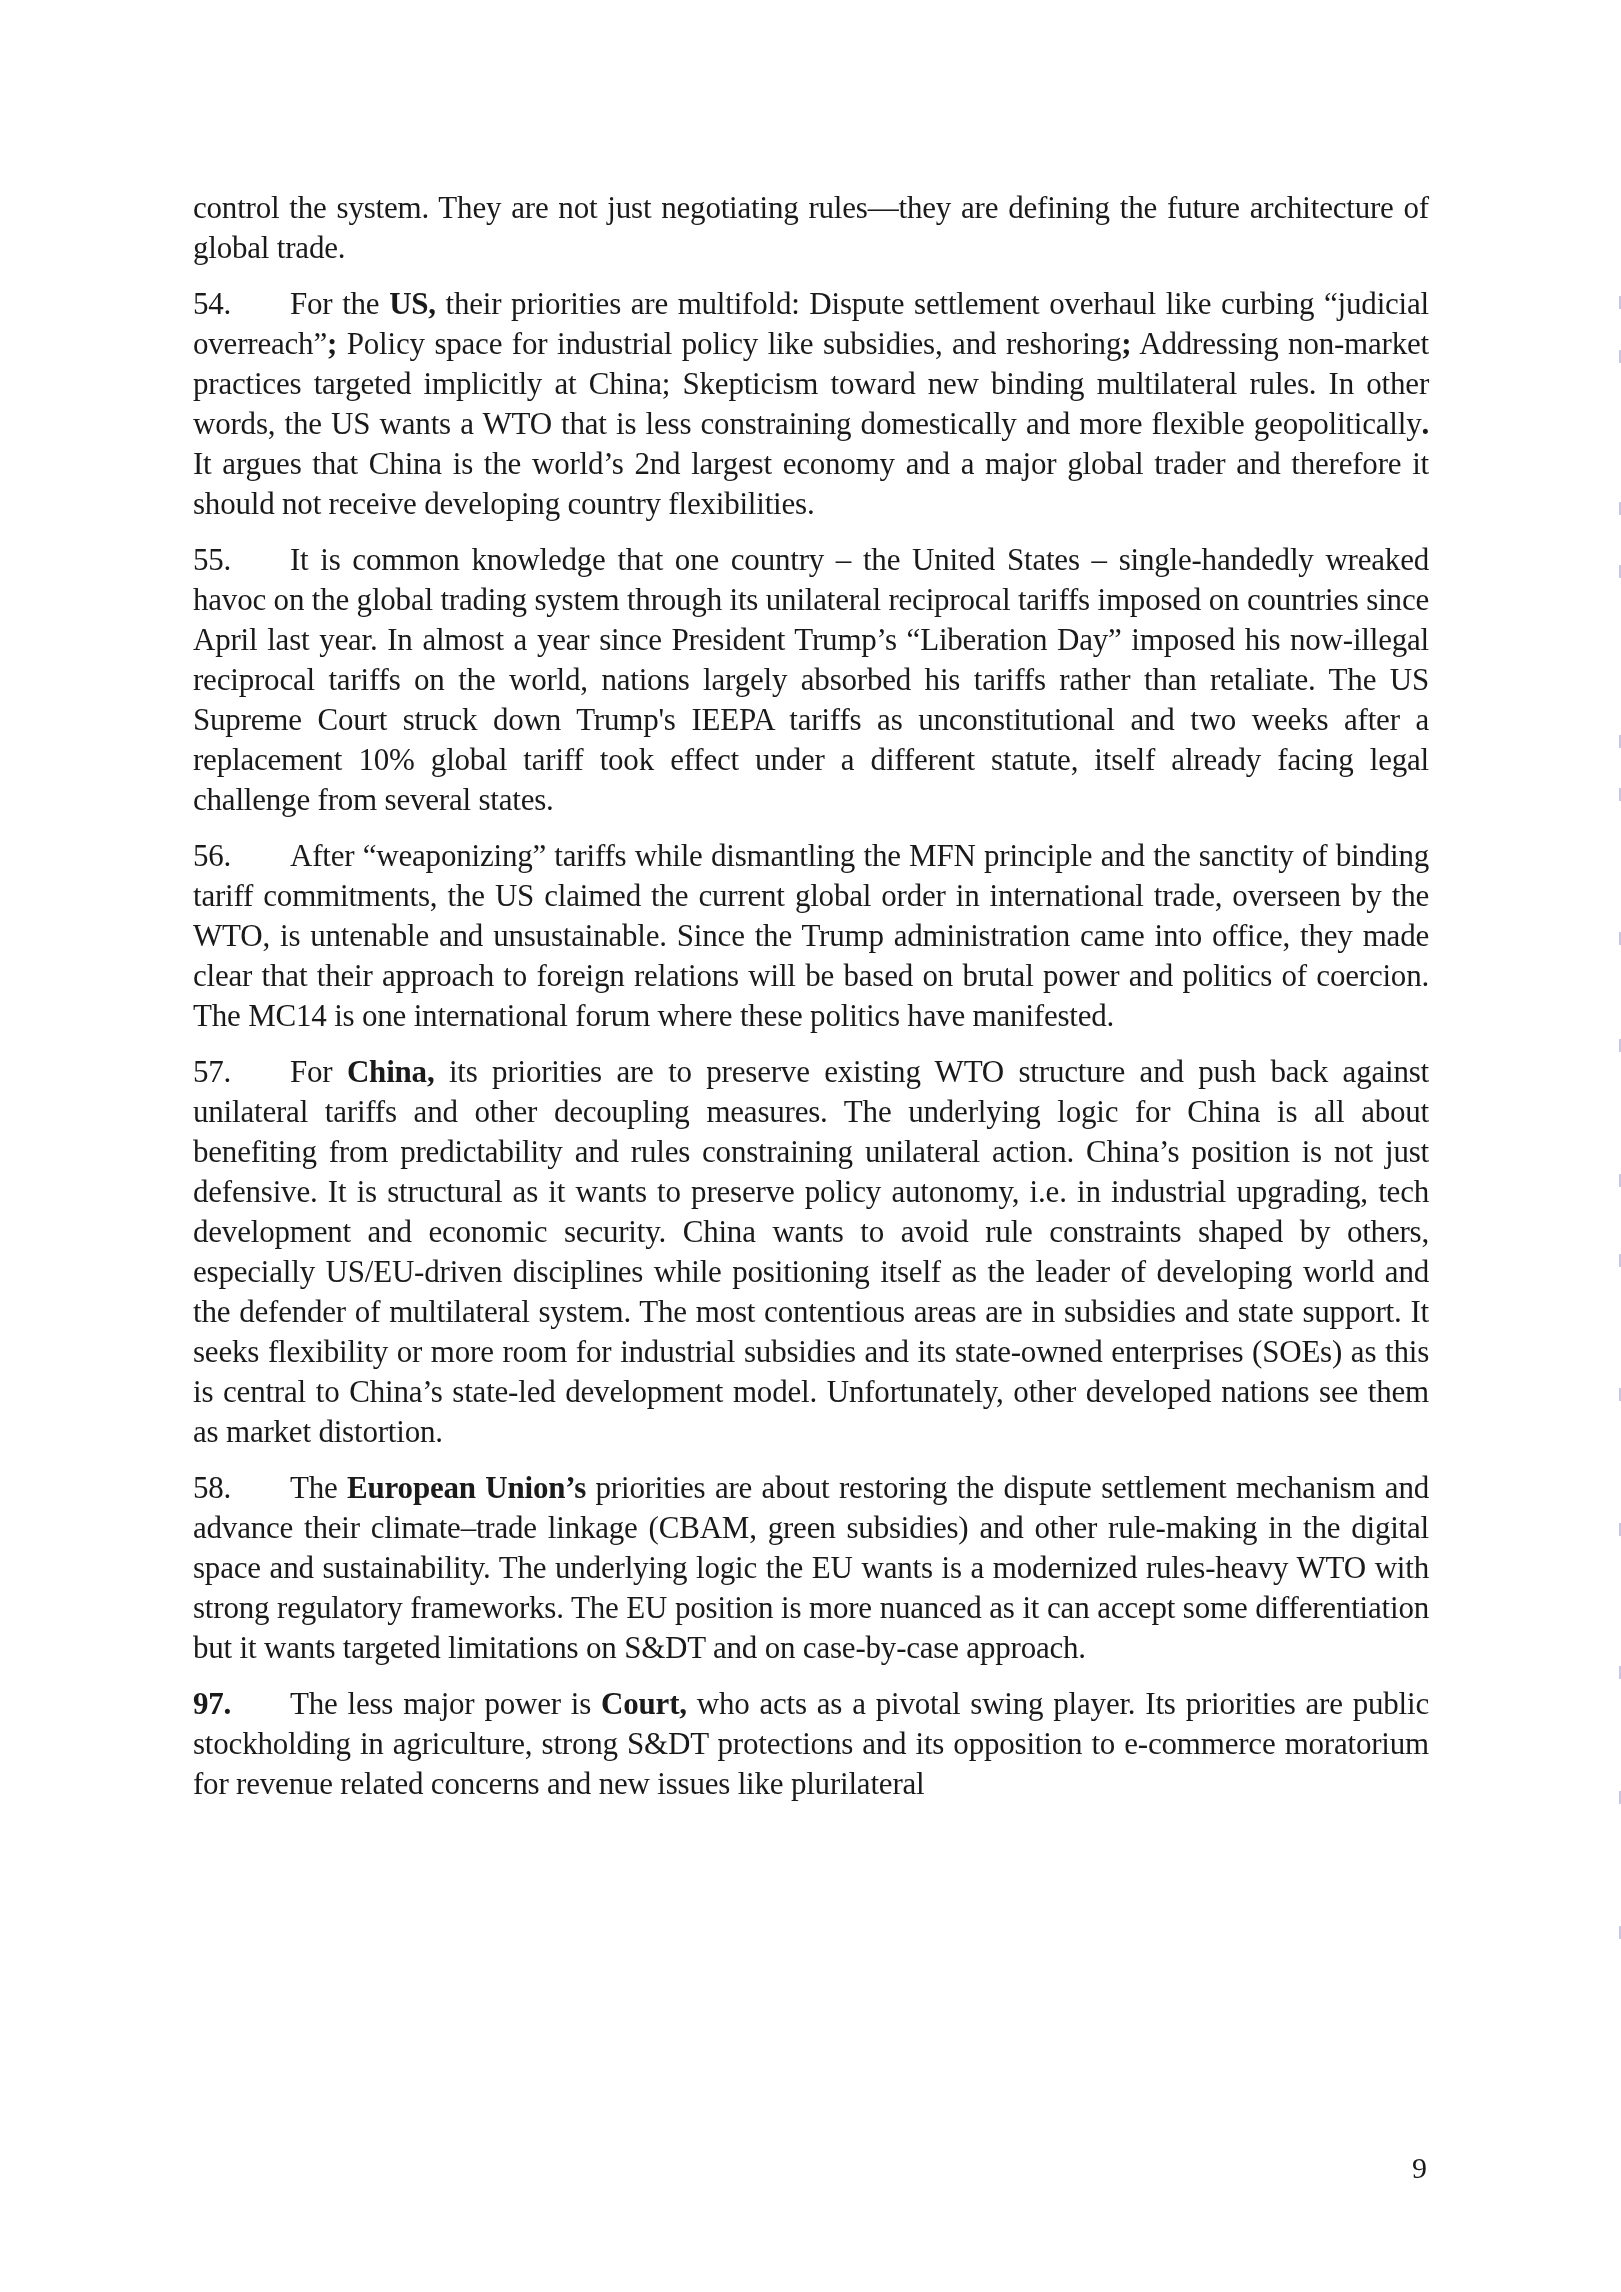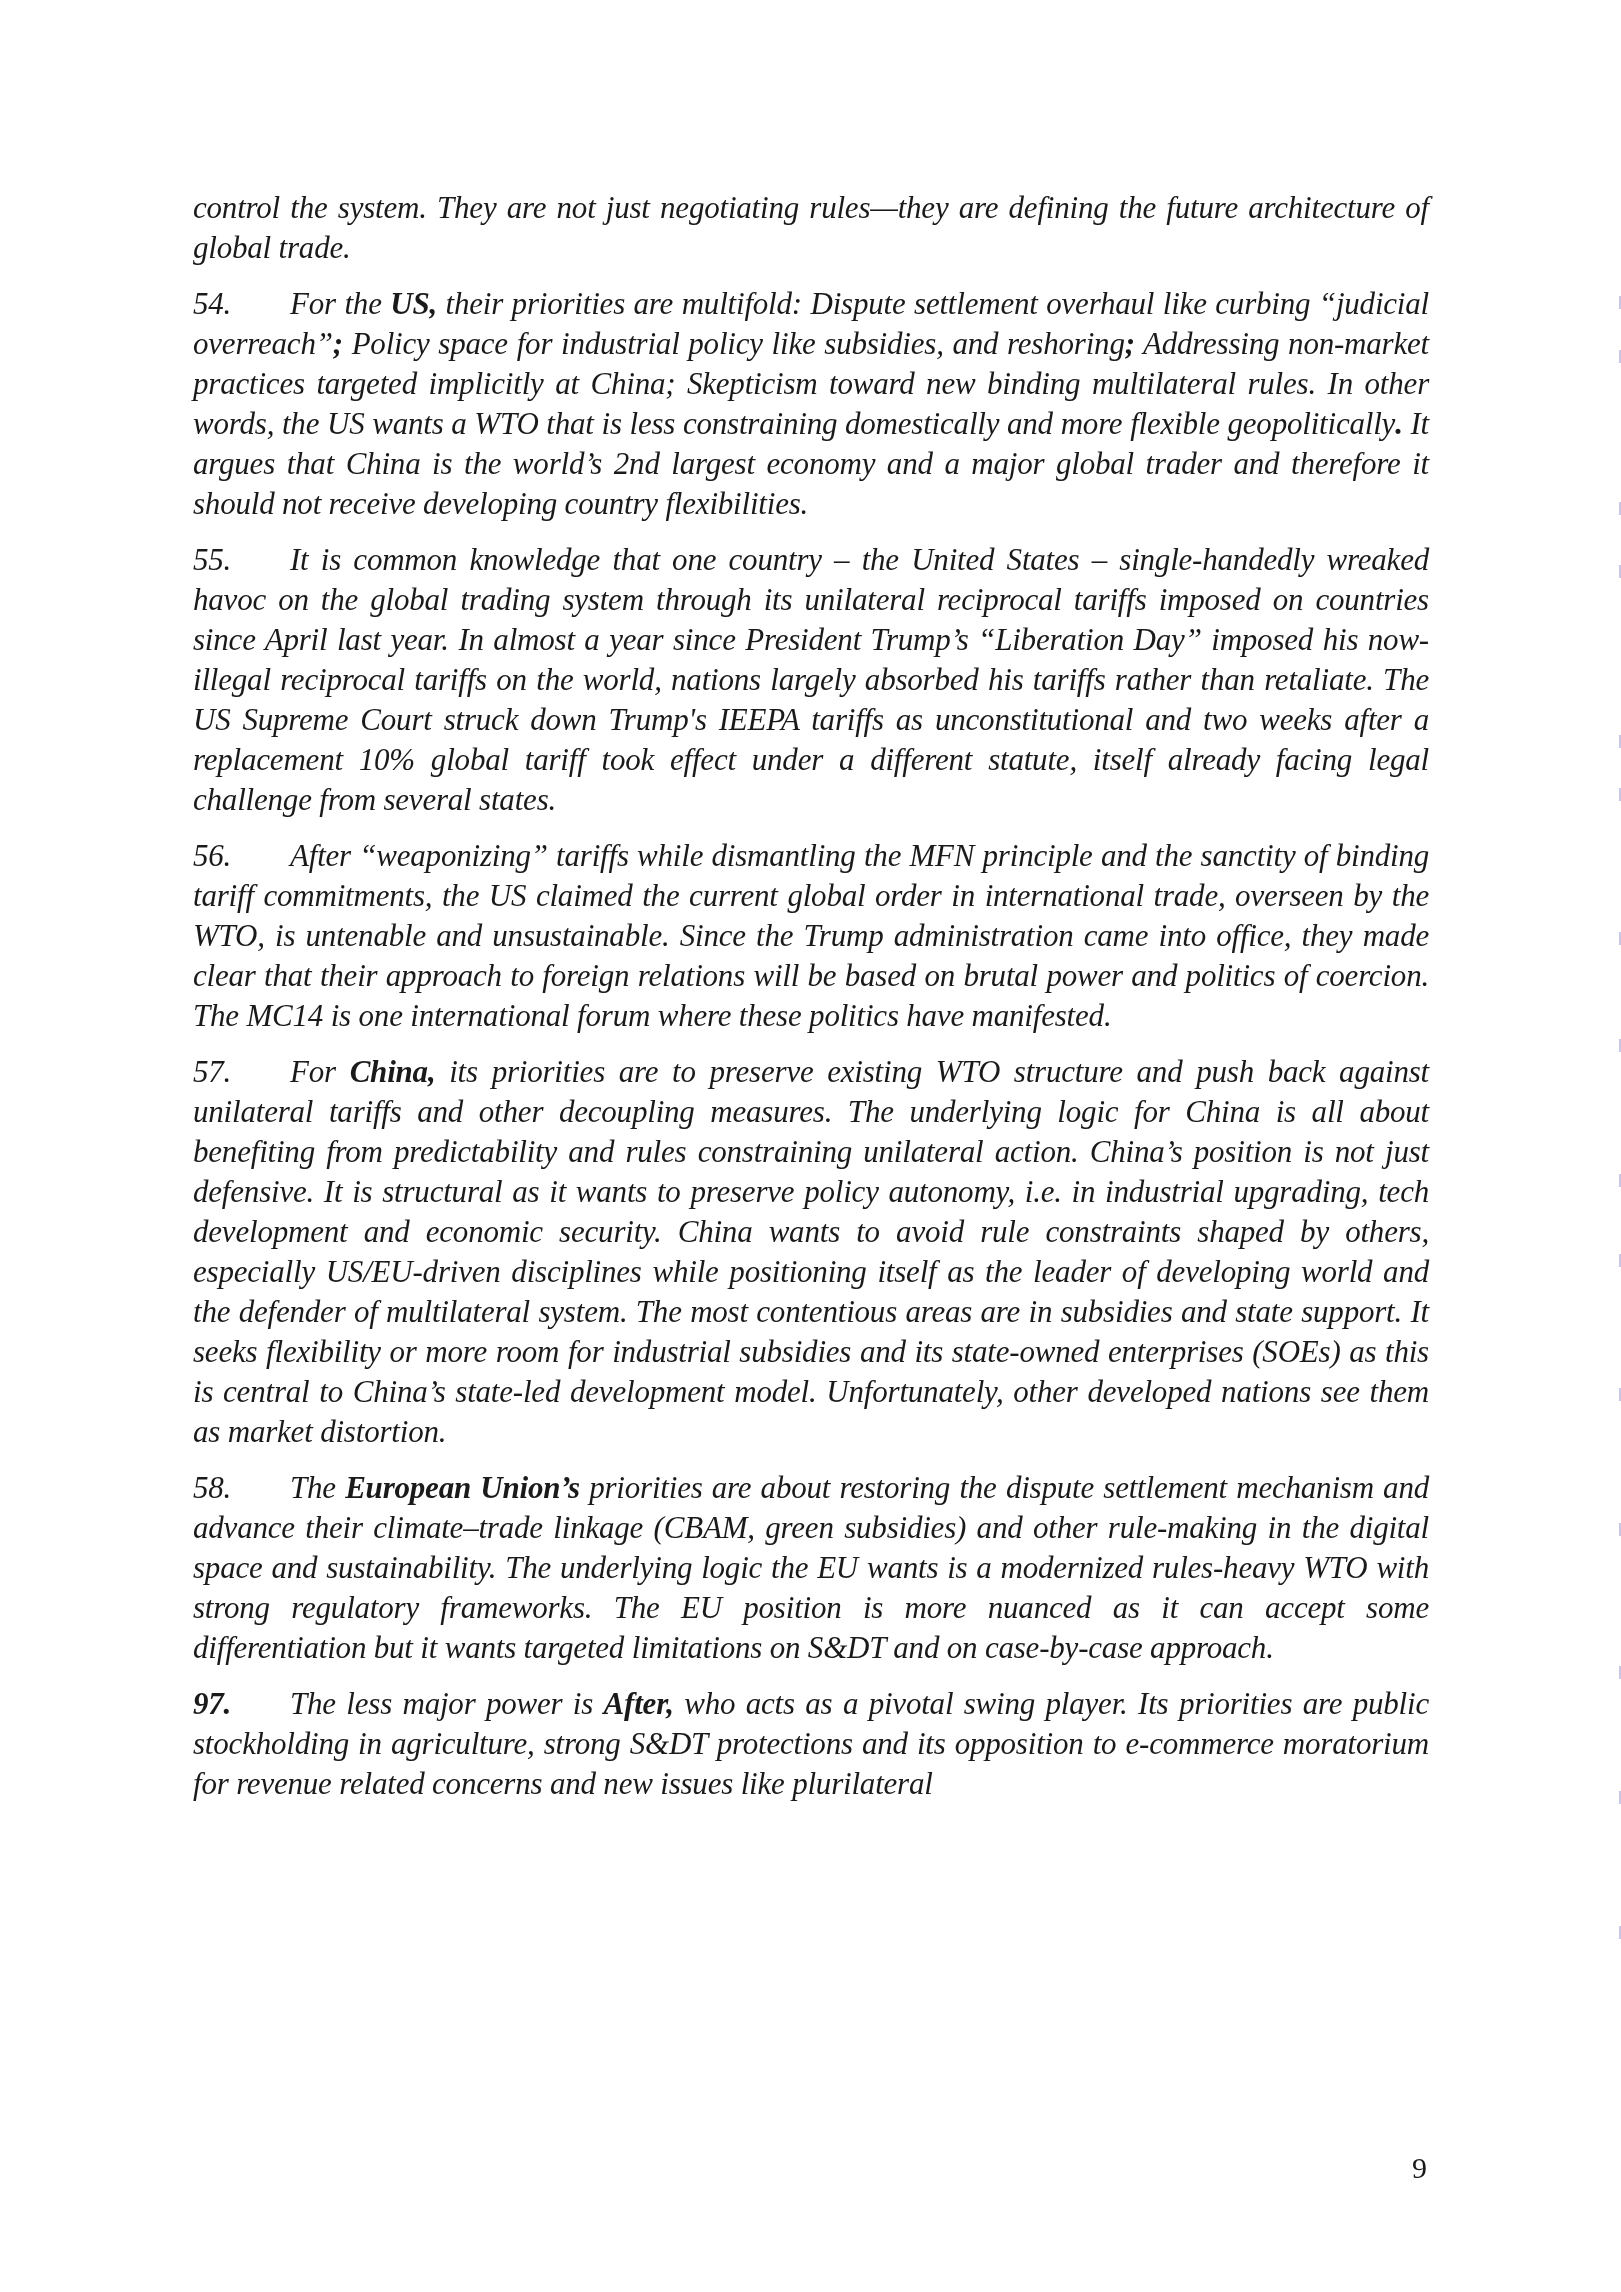--- a/index.html
+++ b/index.html
@@ -21,21 +21,20 @@
     top: 188px;
     width: 1236px;
   }
   .para {
     margin: 0 0 16px 0;
     font-size: 31px;
     line-height: 40px;
     text-align: justify;
     text-align-last: left;
     letter-spacing: -0.2px;
-    font-style: italic;
   }
   .para .num {
     display: inline-block;
     width: 97px;
   }
   .para b {
     font-weight: bold;
   }
   .page-number {
     position: absolute;
@@ -63,21 +62,21 @@
 </head>
 <body>
 
 <div class="page-body">
   <p class="para"><span>control the system. They are not just negotiating rules—they are defining the future architecture of global trade.</span></p>
   <p class="para"><span class="num">54.</span><span>For the </span><b>US,</b><span> their priorities are multifold: Dispute settlement overhaul like curbing “judicial overreach”</span><b>;</b><span> Policy space for industrial policy like subsidies, and reshoring</span><b>;</b><span> Addressing non-market practices targeted implicitly at China; Skepticism toward new binding multilateral rules. In other words, the US wants a WTO that is less constraining domestically and more flexible geopolitically</span><b>.</b><span> It argues that China is the world’s 2nd largest economy and a major global trader and therefore it should not receive developing country flexibilities.</span></p>
   <p class="para"><span class="num">55.</span><span>It is common knowledge that one country – the United States – single-handedly wreaked havoc on the global trading system through its unilateral reciprocal tariffs imposed on countries since April last year. In almost a year since President Trump’s “Liberation Day” imposed his now-illegal reciprocal tariffs on the world, nations largely absorbed his tariffs rather than retaliate. The US Supreme Court struck down Trump's IEEPA tariffs as unconstitutional and two weeks after a replacement 10% global tariff took effect under a different statute, itself already facing legal challenge from several states.</span></p>
   <p class="para"><span class="num">56.</span><span>After “weaponizing” tariffs while dismantling the MFN principle and the sanctity of binding tariff commitments, the US claimed the current global order in international trade, overseen by the WTO, is untenable and unsustainable. Since the Trump administration came into office, they made clear that their approach to foreign relations will be based on brutal power and politics of coercion. The MC14 is one international forum where these politics have manifested.</span></p>
   <p class="para"><span class="num">57.</span><span>For </span><b>China,</b><span> its priorities are to preserve existing WTO structure and push back against unilateral tariffs and other decoupling measures. The underlying logic for China is all about benefiting from predictability and rules constraining unilateral action. China’s position is not just defensive. It is structural as it wants to preserve policy autonomy, i.e. in industrial upgrading, tech development and economic security. China wants to avoid rule constraints shaped by others, especially US/EU-driven disciplines while positioning itself as the leader of developing world and the defender of multilateral system. The most contentious areas are in subsidies and state support. It seeks flexibility or more room for industrial subsidies and its state-owned enterprises (SOEs) as this is central to China’s state-led development model. Unfortunately, other developed nations see them as market distortion.</span></p>
   <p class="para"><span class="num">58.</span><span>The </span><b>European Union’s</b><span> priorities are about restoring the dispute settlement mechanism and advance their climate–trade linkage (CBAM, green subsidies) and other rule-making in the digital space and sustainability. The underlying logic the EU wants is a modernized rules-heavy WTO with strong regulatory frameworks. The EU position is more nuanced as it can accept some differentiation but it wants targeted limitations on S&amp;DT and on case-by-case approach.</span></p>
-  <p class="para"><b class="num">97.</b><span>The less major power is </span><b>After,</b><span> who acts as a pivotal swing player. Its priorities are public stockholding in agriculture, strong S&amp;DT protections and its opposition to e-commerce moratorium for revenue related concerns and new issues like plurilateral</span></p>
+  <p class="para"><b class="num">97.</b><span>The less major power is </span><b>Court,</b><span> who acts as a pivotal swing player. Its priorities are public stockholding in agriculture, strong S&amp;DT protections and its opposition to e-commerce moratorium for revenue related concerns and new issues like plurilateral</span></p>
 </div>
 
 <div class="page-number">9</div>
 
 <div class="bleed-artifacts">
   <span style="top:27px"></span>
   <span style="top:81px"></span>
   <span style="top:233px"></span>
   <span style="top:296px"></span>
   <span style="top:466px"></span>

